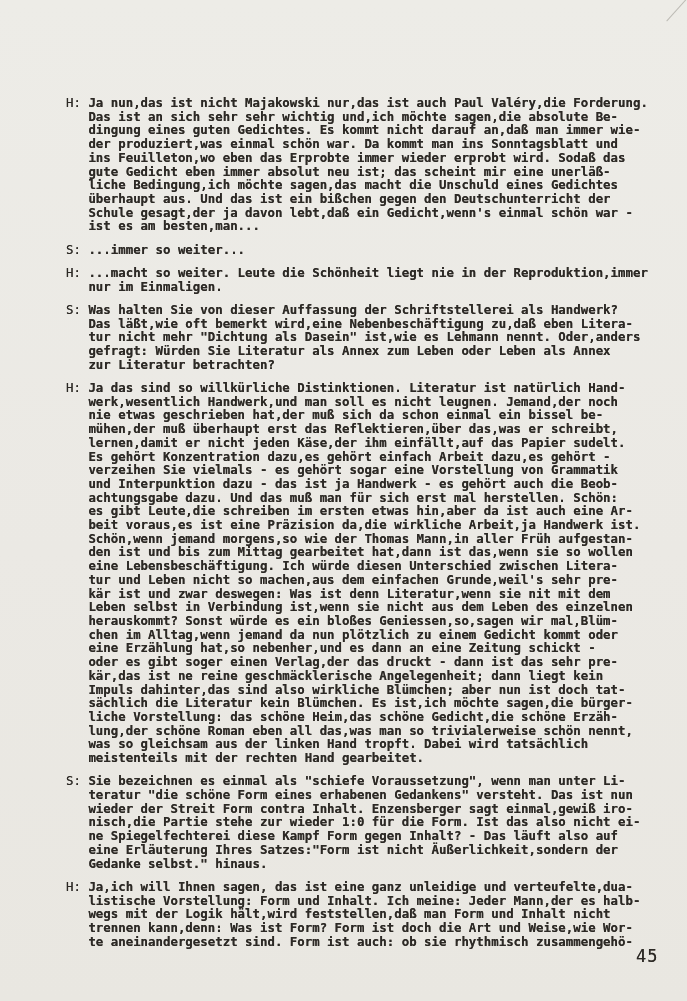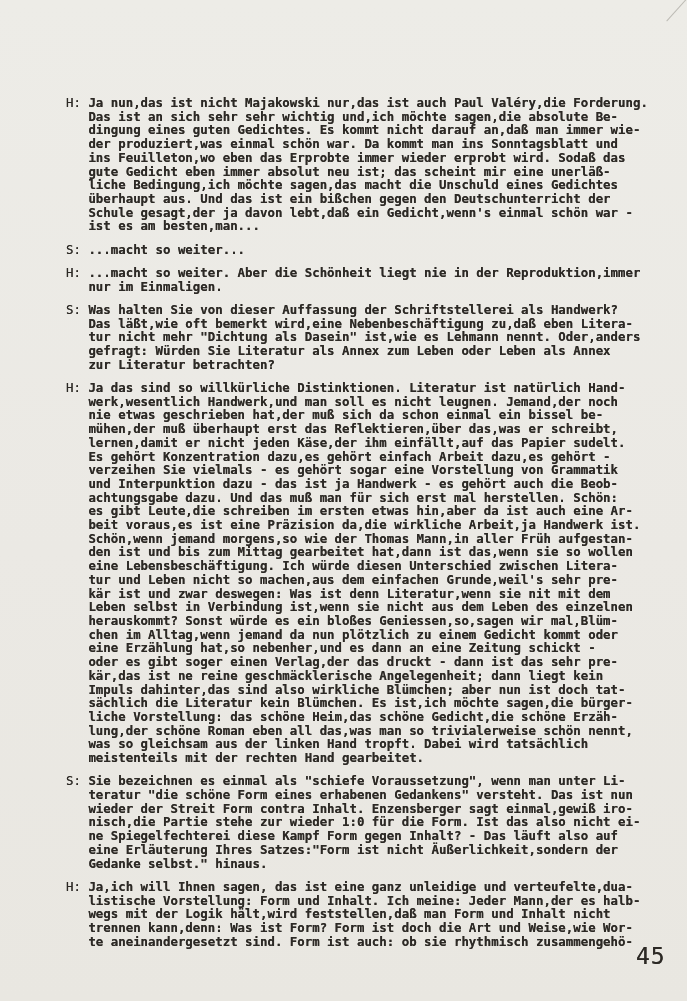--- a/index.html
+++ b/index.html
@@ -53,21 +53,21 @@
     white-space: pre;
   }
   .lines {
     white-space: pre;
     font-weight: bold;
   }
   .page-number {
     position: absolute;
     left: 636px;
     top: 947px;
-    font-size: 23px;
+    font-size: 17px;
     line-height: 18px;
     letter-spacing: 1px;
     text-shadow: 0 0 0.6px rgba(46, 42, 36, 0.75);
   }
 </style>
 </head>
 <body>
 
 <div class="paper">
   <div class="corner-mark"></div>
@@ -83,26 +83,26 @@
 ins Feuilleton,wo eben das Erprobte immer wieder erprobt wird. Sodaß das
 gute Gedicht eben immer absolut neu ist; das scheint mir eine unerläß-
 liche Bedingung,ich möchte sagen,das macht die Unschuld eines Gedichtes
 überhaupt aus. Und das ist ein bißchen gegen den Deutschunterricht der
 Schule gesagt,der ja davon lebt,daß ein Gedicht,wenn's einmal schön war -
 ist es am besten,man...</div>
     </div>
 
     <div class="para">
       <span class="speaker">S:</span>
-      <div class="lines">...macht so weiter...</div>
+      <div class="lines">...immer so weiter...</div>
     </div>
 
     <div class="para">
       <span class="speaker">H:</span>
-      <div class="lines">...macht so weiter. Aber die Schönheit liegt nie in der Reproduktion,immer
+      <div class="lines">...macht so weiter. Leute die Schönheit liegt nie in der Reproduktion,immer
 nur im Einmaligen.</div>
     </div>
 
     <div class="para">
       <span class="speaker">S:</span>
       <div class="lines">Was halten Sie von dieser Auffassung der Schriftstellerei als Handwerk?
 Das läßt,wie oft bemerkt wird,eine Nebenbeschäftigung zu,daß eben Litera-
 tur nicht mehr "Dichtung als Dasein" ist,wie es Lehmann nennt. Oder,anders
 gefragt: Würden Sie Literatur als Annex zum Leben oder Leben als Annex
 zur Literatur betrachten?</div>

